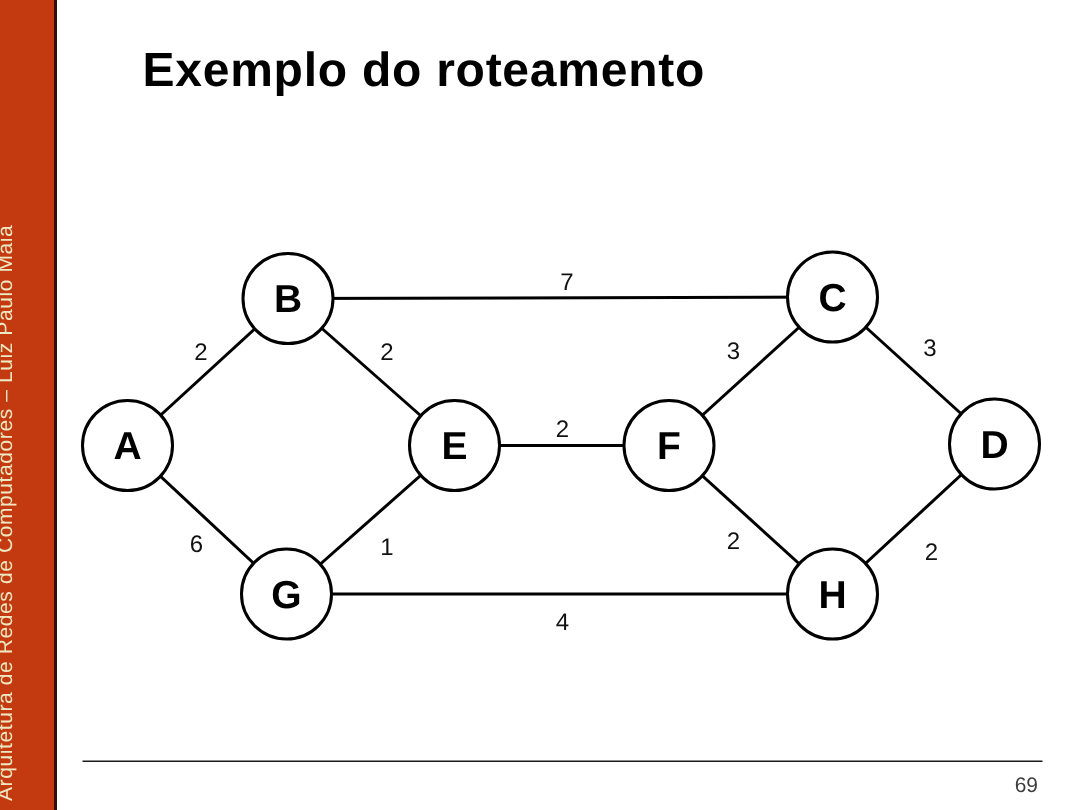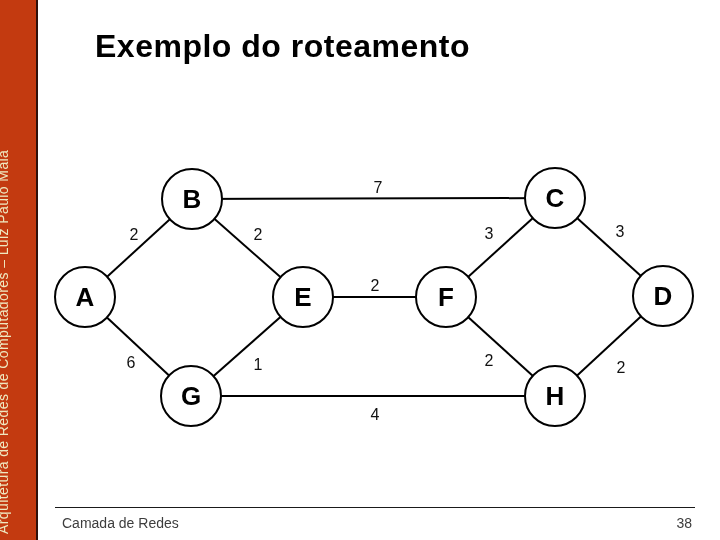--- a/index.html
+++ b/index.html
@@ -135,16 +135,15 @@
       <text x="620" y="237" class="weight-label">3</text>
       <text x="375" y="291" class="weight-label">2</text>
       <text x="131" y="368" class="weight-label">6</text>
       <text x="258" y="370" class="weight-label">1</text>
       <text x="489" y="366" class="weight-label">2</text>
       <text x="621" y="373" class="weight-label">2</text>
       <text x="375" y="420" class="weight-label">4</text>
     </svg>
 
   <div class="footer-line"></div>
-  <div class="footer-left">Camada de Redes</div>
-  <div class="footer-page">38</div>
+  <div class="footer-page">69</div>
 
 </div>
 
 </body></html>

